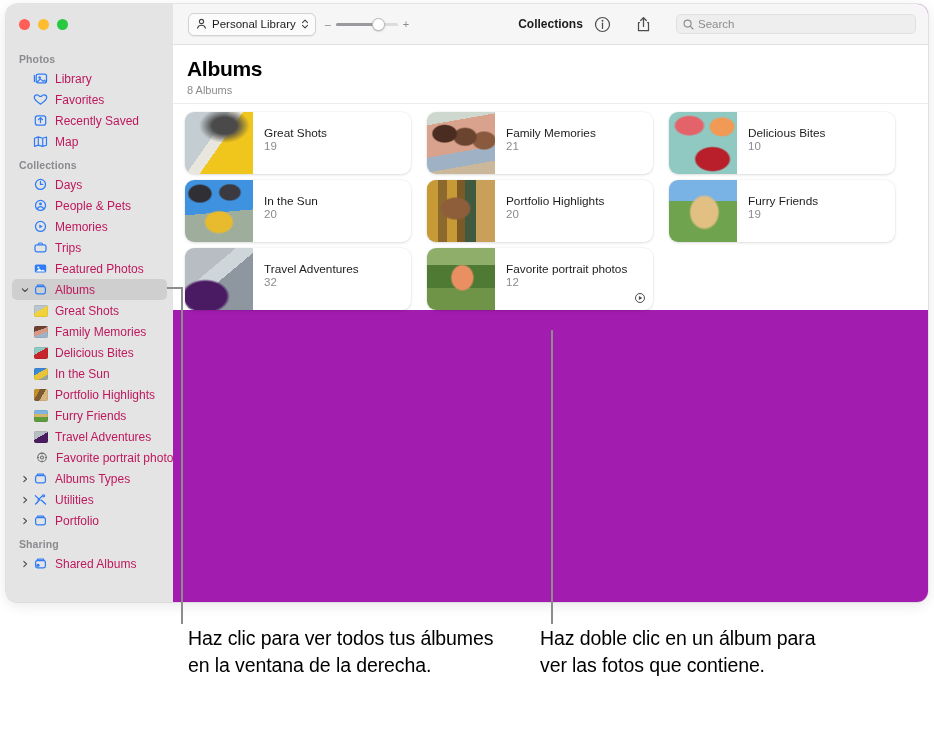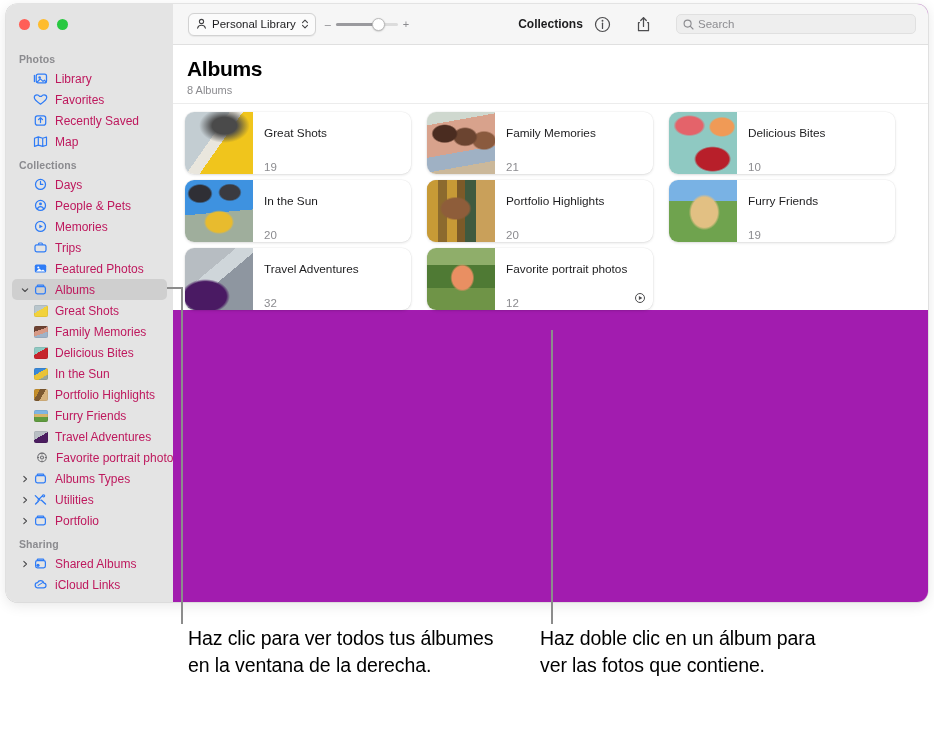--- a/index.html
+++ b/index.html
@@ -266,21 +266,21 @@
   .card-name {
     font-size: 11.8px;
     color: #1d1d1f;
     white-space: nowrap;
     overflow: hidden;
     text-overflow: ellipsis;
   }
   .card-count {
     font-size: 11.5px;
     color: #8b8b8f;
-    margin-top: 21px;
+    margin-top: 0;
   }
   .card-badge {
     position: absolute;
     right: 7px;
     bottom: 6px;
     color: #4b4b4d;
     display: flex;
   }
 
   
@@ -579,30 +579,20 @@
           <span class="ico">
             <svg width="15" height="13" viewBox="0 0 15 13">
                 <rect x="2.6" y="3.6" width="9.8" height="7.2" rx="1.7" fill="none" stroke="#2f7cf6" stroke-width="1.25"></rect>
                 <path d="M4.2 3.6V2.9c0-.5.4-.8.9-.8h4.8c.5 0 .9.3.9.8v.7" fill="none" stroke="#2f7cf6" stroke-width="1.2"></path>
                 <circle cx="5" cy="8.3" r="1.6" fill="#2f7cf6"></circle>
               </svg>
           </span>
           <span>Shared Albums</span>
         </div>
 
-        <div class="sb-item">
-          <span class="disc"></span>
-          <span class="ico">
-            <svg width="15" height="13" viewBox="0 0 15 13">
-                <path d="M4.3 9.8h6.2c1.4 0 2.5-1 2.5-2.3 0-1.2-.9-2.2-2.2-2.3-.3-1.5-1.6-2.6-3.2-2.6-1.4 0-2.6.9-3.1 2.1-1.3.1-2.3 1.1-2.3 2.4 0 1.5 1.1 2.7 2.1 2.7z" fill="none" stroke="#2f7cf6" stroke-width="1.2" stroke-linejoin="round"></path>
-                <path d="M5.2 7.4 9.6 4.6" stroke="#2f7cf6" stroke-width="1.1" stroke-linecap="round"></path>
-              </svg>
-          </span>
-          <span>iCloud Links</span>
-        </div>
 
       </div>
     </div>
 
     <div class="main">
 
       <div class="toolbar">
 
         <div class="lib-picker">
           <span>

